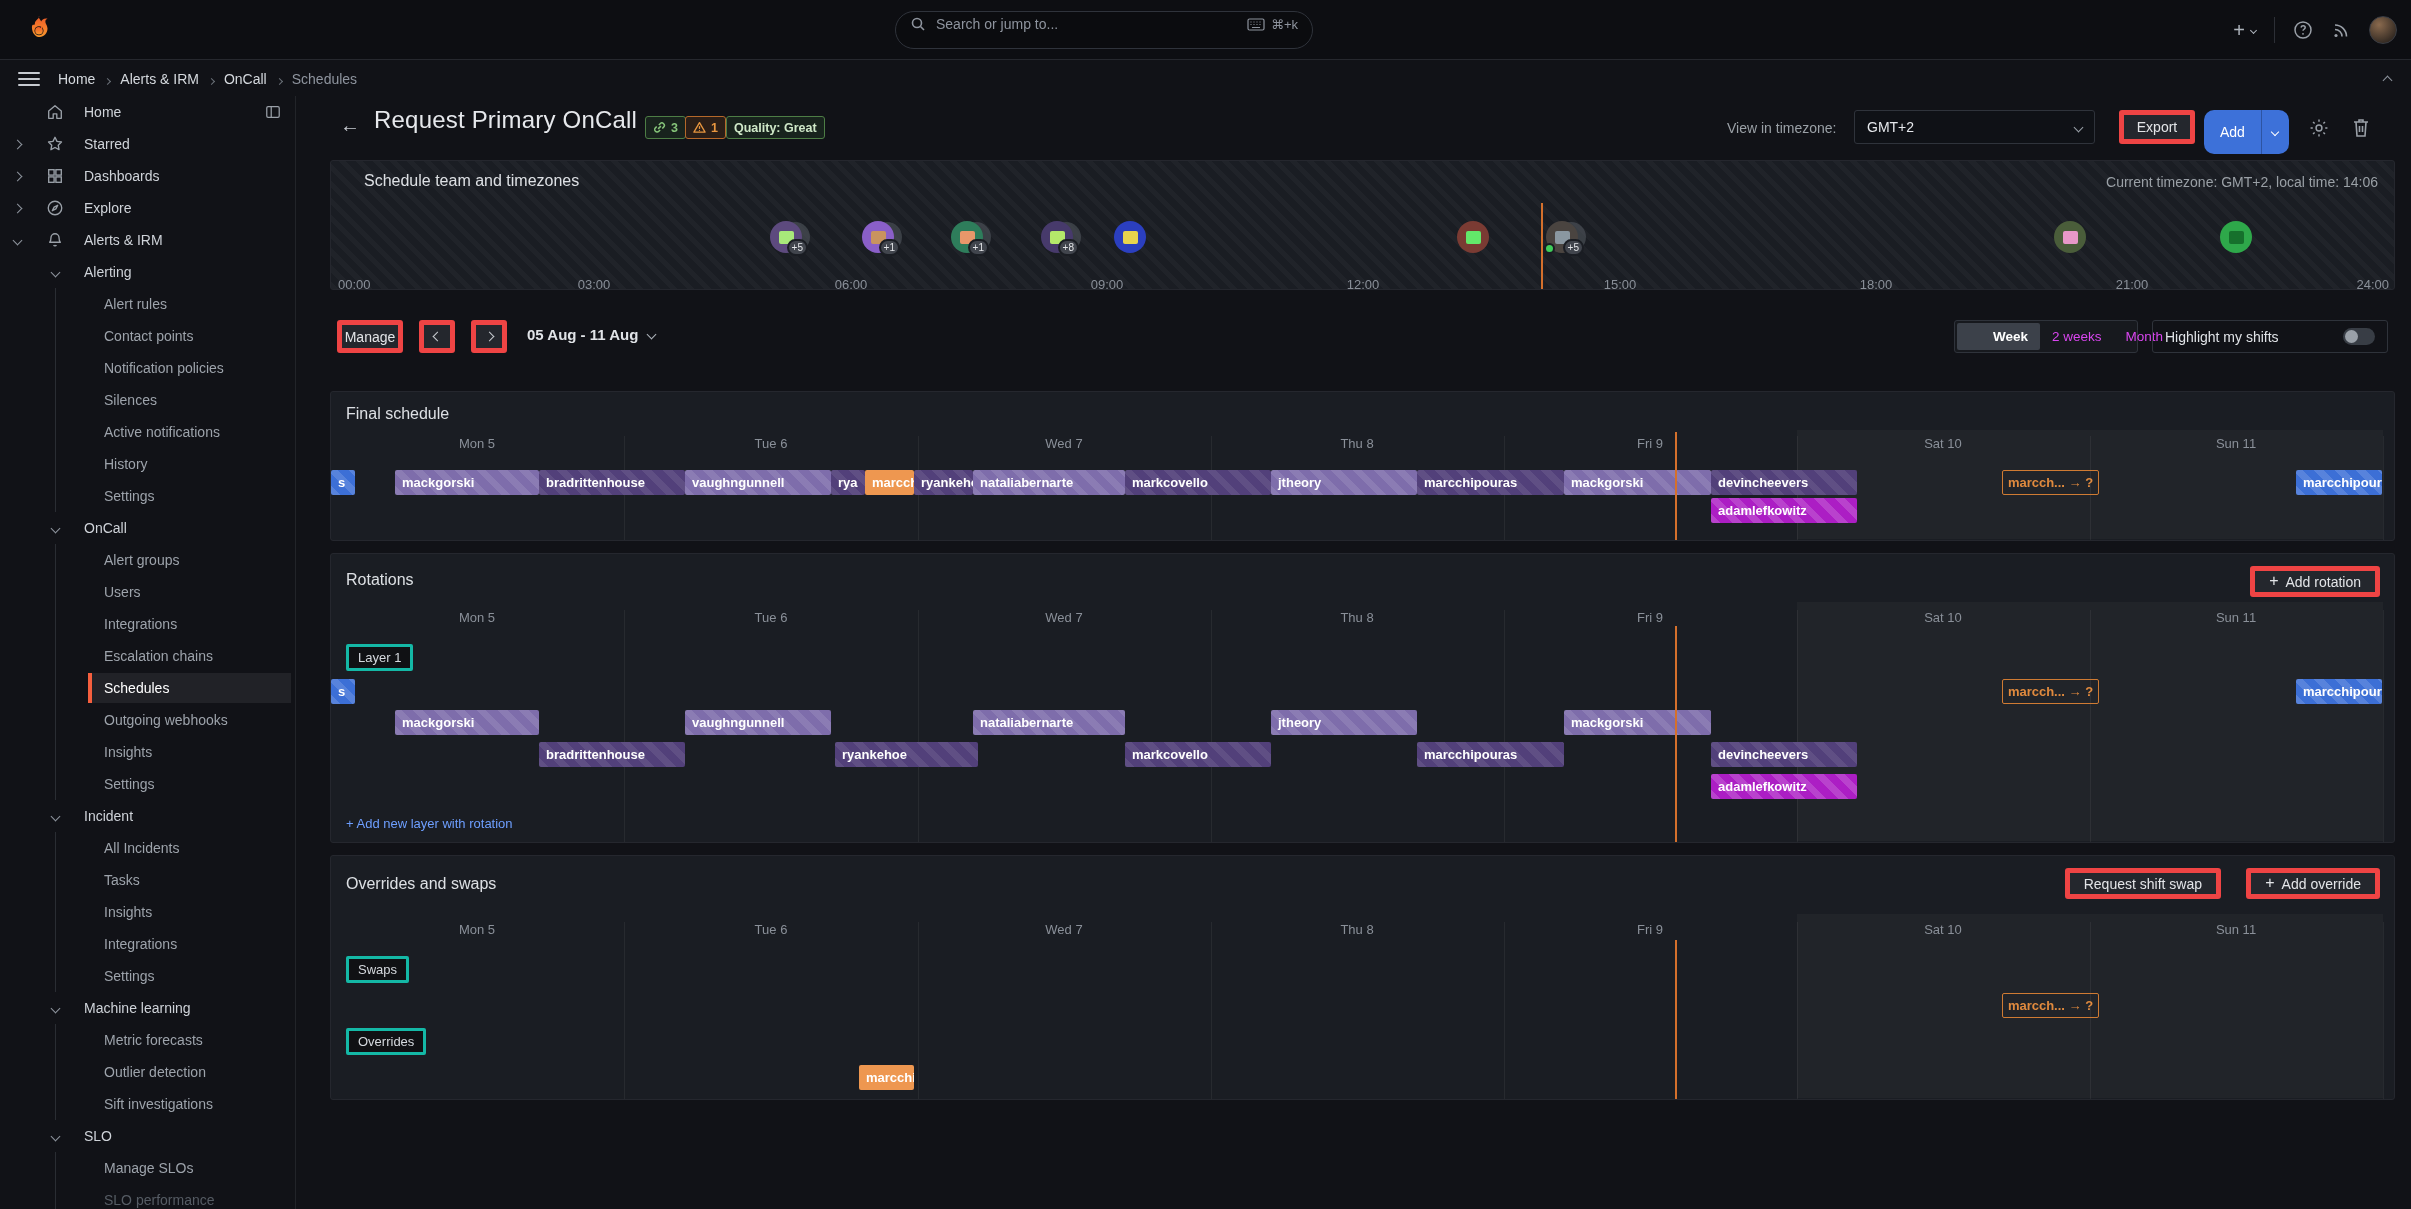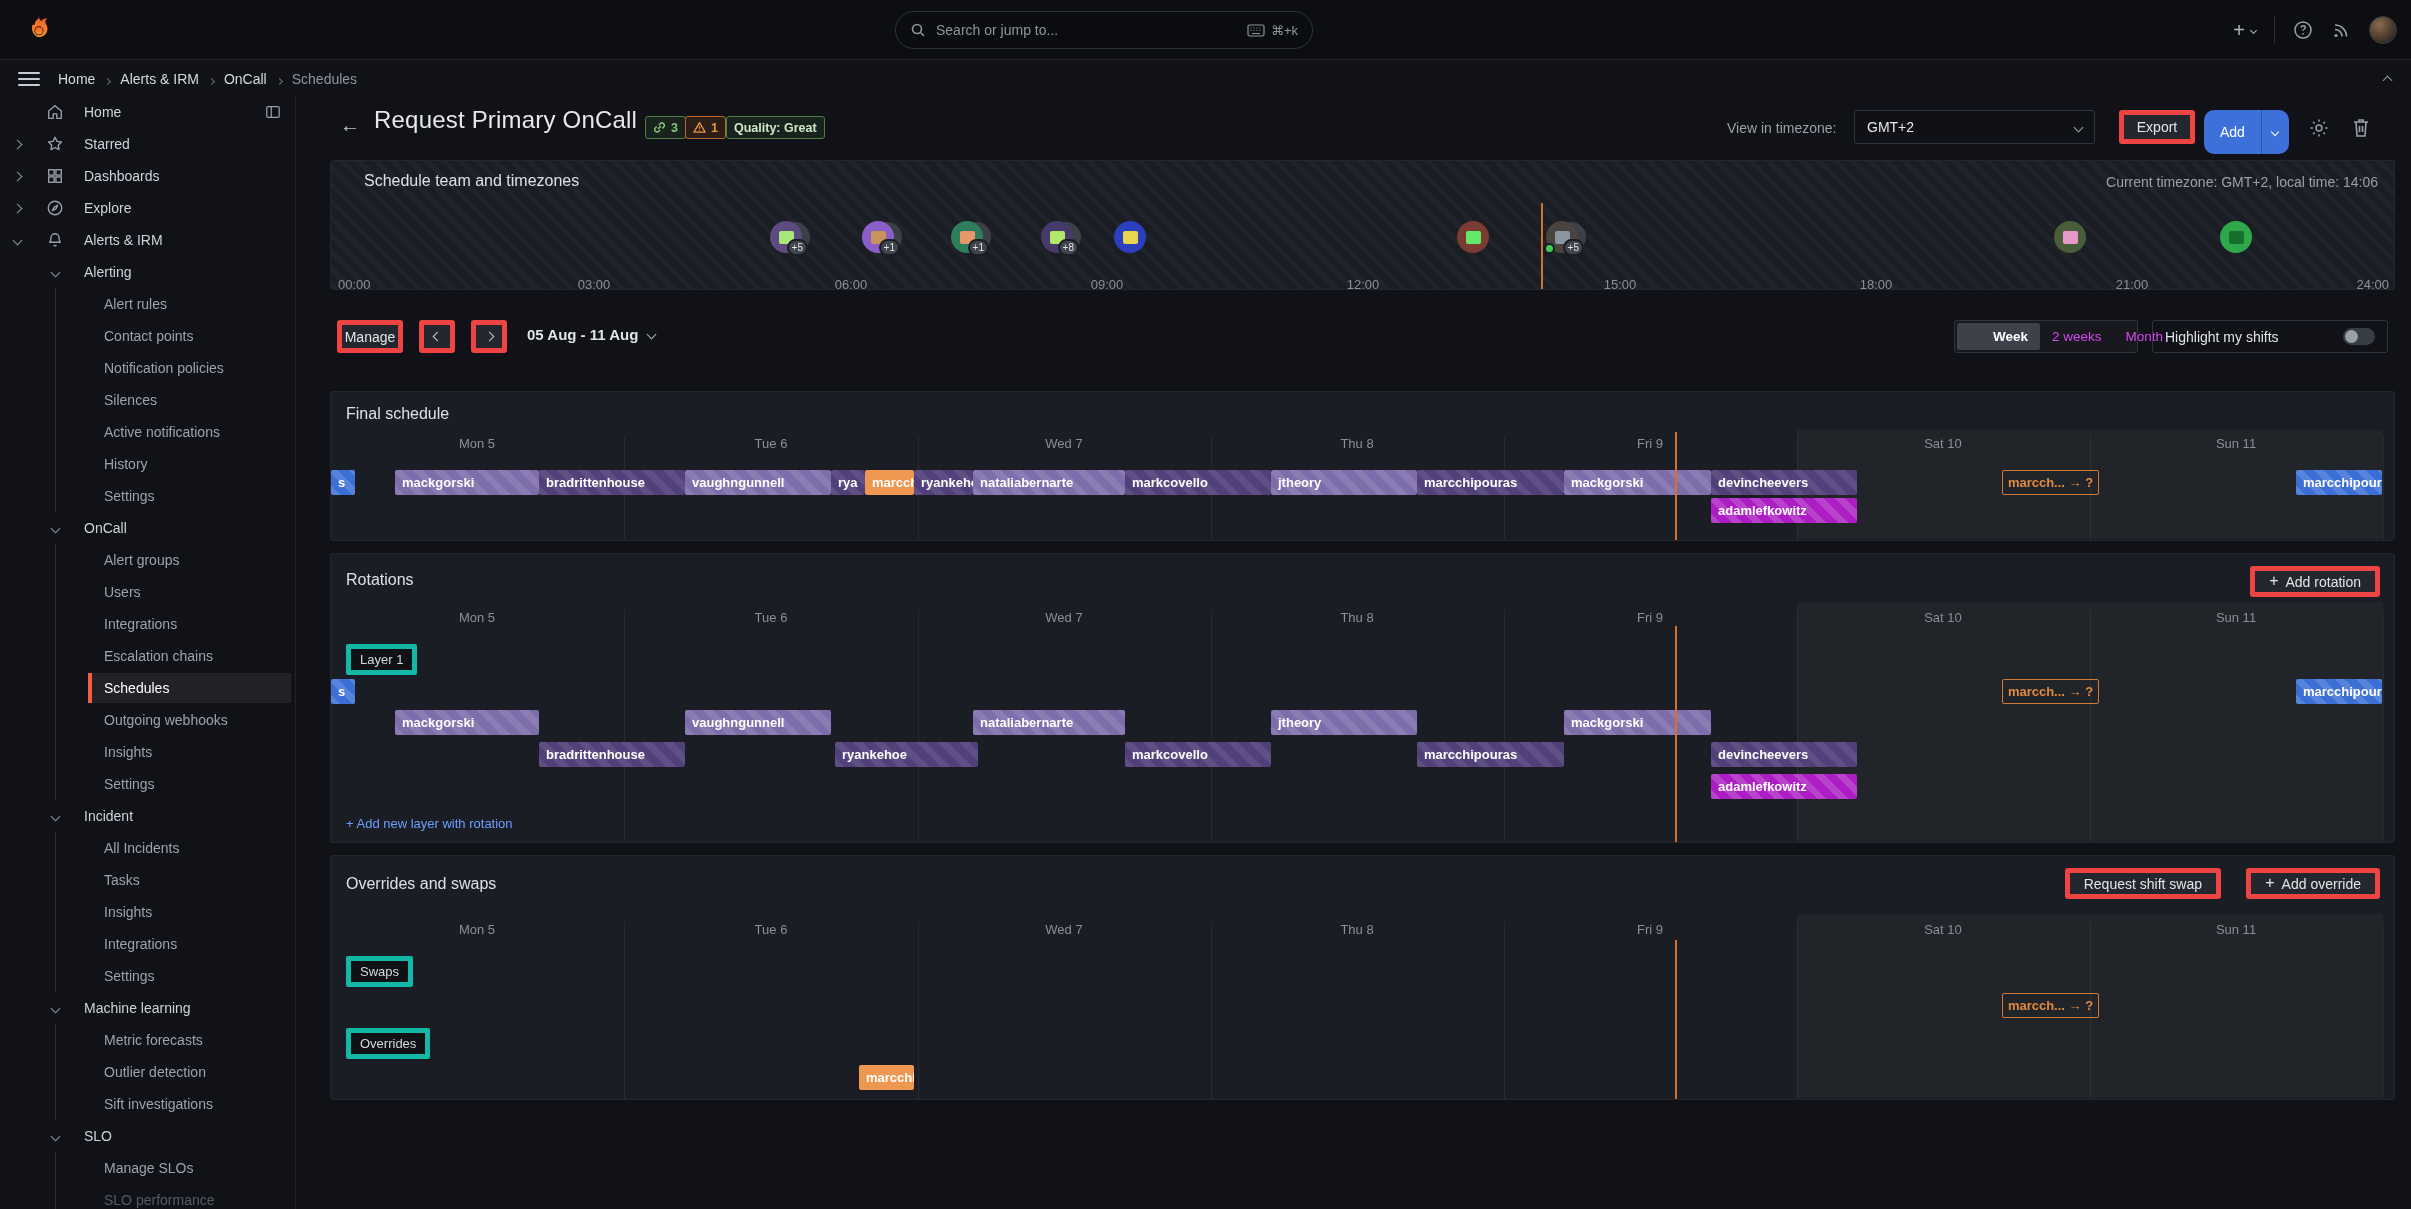--- a/index.html
+++ b/index.html
@@ -9,21 +9,21 @@
 
   
   .chev { display:inline-block; width:7px; height:7px; border-right:1.6px solid currentColor; border-bottom:1.6px solid currentColor; }
   .chev.right { transform:rotate(-45deg); }
   .chev.down  { transform:rotate(45deg); }
   .chev.up    { transform:rotate(-135deg); }
 
   
   #topbar { position:absolute; left:0; top:0; width:2411px; height:60px; background:#0d0e12; border-bottom:1px solid #26282e; }
   #logo { position:absolute; left:22px; top:13px; width:34px; height:34px; }
-  #searchbox { position:absolute; left:895px; top:11px; width:418px; height:38px; background:#0b0c0f; border:1px solid #2f333b; border-radius:19px; display:flex; align-items:center; padding:4px 14px; gap:10px; color:#8e949e; font-size:14px; }
+  #searchbox { position:absolute; left:895px; top:11px; width:418px; height:38px; background:#0b0c0f; border:1px solid #2f333b; border-radius:19px; display:flex; align-items:flex-end; padding:16px 14px; gap:10px; color:#8e949e; font-size:14px; }
   #searchbox .grow { flex:1; }
   .kbd-hint { display:flex; align-items:center; gap:6px; color:#8e949e; font-size:13px; }
   #topbar-right { position:absolute; right:14px; top:0; height:60px; display:flex; align-items:center; gap:18px; color:#9aa0a8; }
   .tb-divider { width:1px; height:26px; background:#2c2f36; }
   #user-avatar { width:28px; height:28px; border-radius:50%; background:radial-gradient(circle at 35% 30%, #8a6a4e, #3a2f26 70%, #1c1814); border:1px solid #3a3d44; }
   .plus-wrap { display:flex; align-items:center; gap:6px; font-size:20px; color:#aeb4bc; }
 
   
   #crumbbar { position:absolute; left:0; top:61px; width:2411px; height:35px; background:#111217; display:flex; align-items:center; }
   #hamburger { margin-left:18px; width:22px; display:flex; flex-direction:column; gap:4px; cursor:pointer; }
@@ -108,21 +108,21 @@
   .day-label { position:absolute; transform:translateX(-50%); font-size:13px; color:#8a9099; }
   .gridline { position:absolute; width:1px; background:rgba(255,255,255,0.06); bottom:0; }
   .weekend { position:absolute; left:1466px; width:586px; bottom:1px; background:rgba(255,255,255,0.03); }
   .bar { position:absolute; height:25px; border-radius:2px; color:#fff; font-size:13px; font-weight:700; line-height:25px; padding:0 7px; white-space:nowrap; overflow:hidden; cursor:pointer; }
   .bar-light { background-color:#7e6dab; background-image:repeating-linear-gradient(45deg, rgba(255,255,255,0.10) 0 7px, transparent 7px 15px); }
   .bar-dark { background-color:#52407a; background-image:repeating-linear-gradient(45deg, rgba(255,255,255,0.08) 0 7px, transparent 7px 15px); }
   .bar-orange { background-color:#ee9750; }
   .bar-magenta { background-color:#ac1ec4; background-image:repeating-linear-gradient(45deg, rgba(255,255,255,0.16) 0 7px, transparent 7px 15px); }
   .bar-blue { background-color:#3c6fd6; background-image:repeating-linear-gradient(45deg, rgba(255,255,255,0.14) 0 7px, transparent 7px 15px); }
   .bar-swap { background:transparent; border:1px solid #cf7b33; color:#e08a3e; font-weight:600; text-align:center; padding:0 4px; line-height:23px; }
-  .chip { position:absolute; background:#101114; border:5px solid #14b8a6; border-radius:2px; font-size:13px; color:#d5d9de; padding:3px 9px; z-index:4; }
+  .chip { position:absolute; background:#101114; border:3px solid #14b8a6; border-radius:2px; font-size:13px; color:#d5d9de; padding:3px 9px; z-index:4; }
   #add-rotation-btn { position:absolute; right:14px; top:12px; height:31px; padding:0 14px; }
   #request-swap-btn { position:absolute; right:173px; top:12px; height:31px; padding:0 14px; }
   #add-override-btn { position:absolute; right:14px; top:12px; height:31px; padding:0 14px; }
   .plus-sign { font-size:16px; font-weight:400; margin-top:-2px; }
   #add-layer-link { position:absolute; left:15px; top:262px; font-size:13px; color:#6e9fff; cursor:pointer; }
 
   svg { display:block; }
 </style>
 </head>
 <body>

